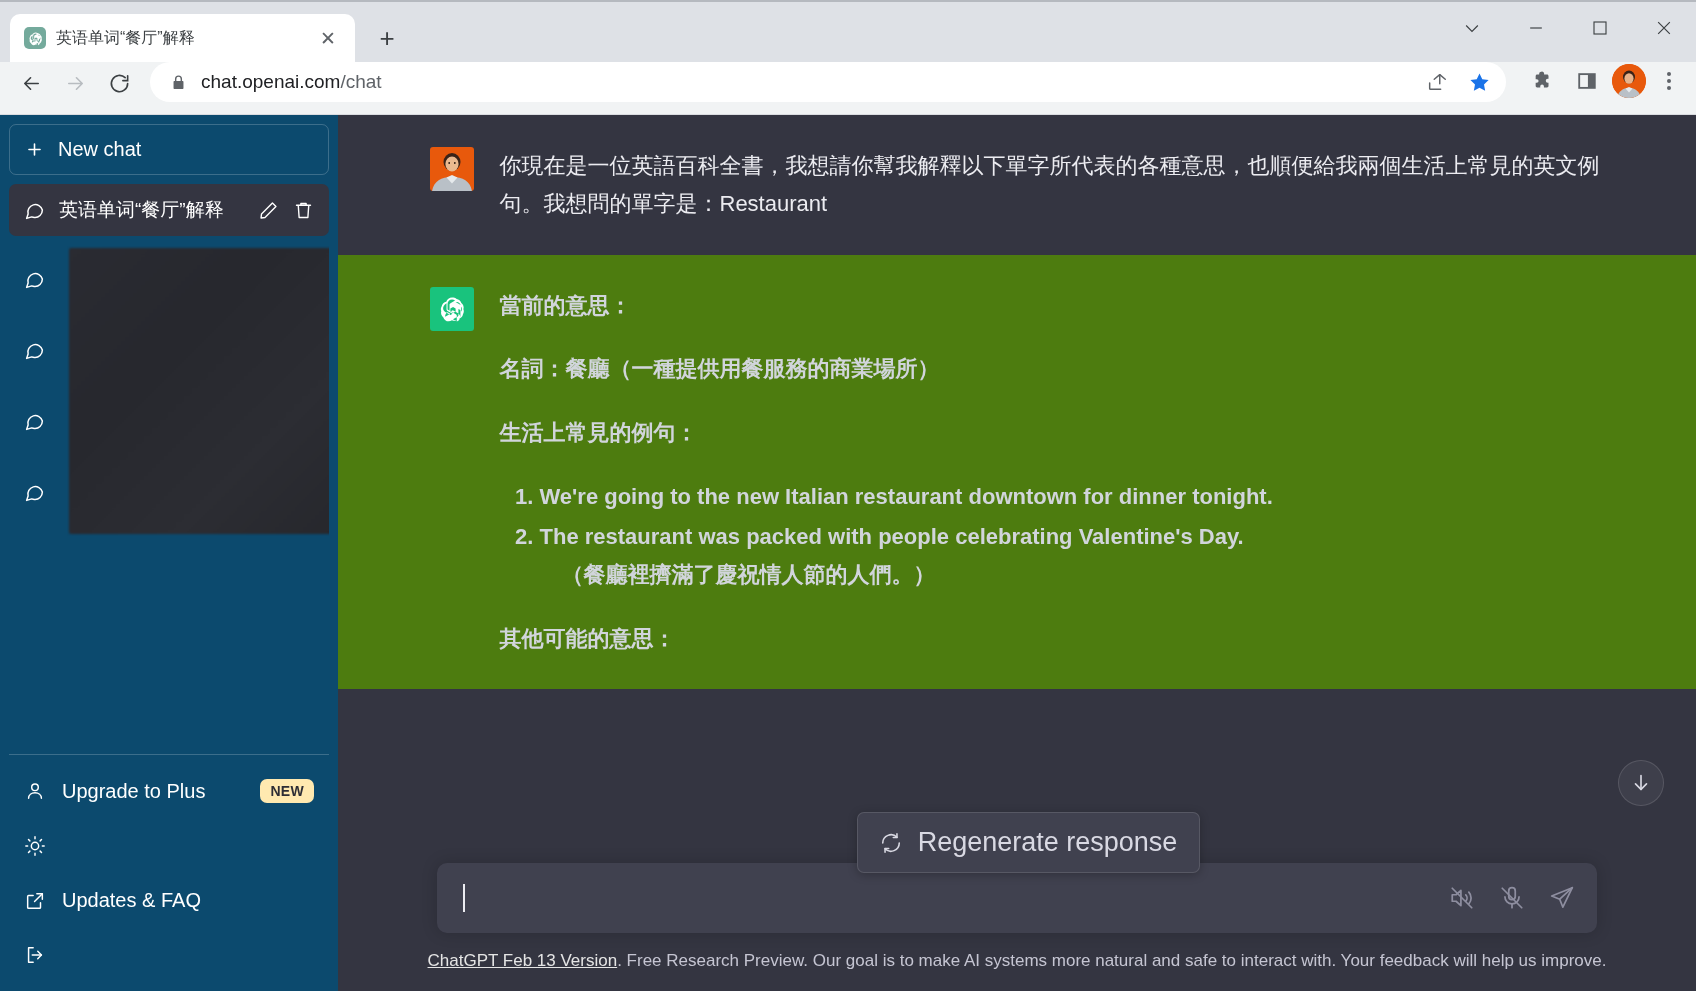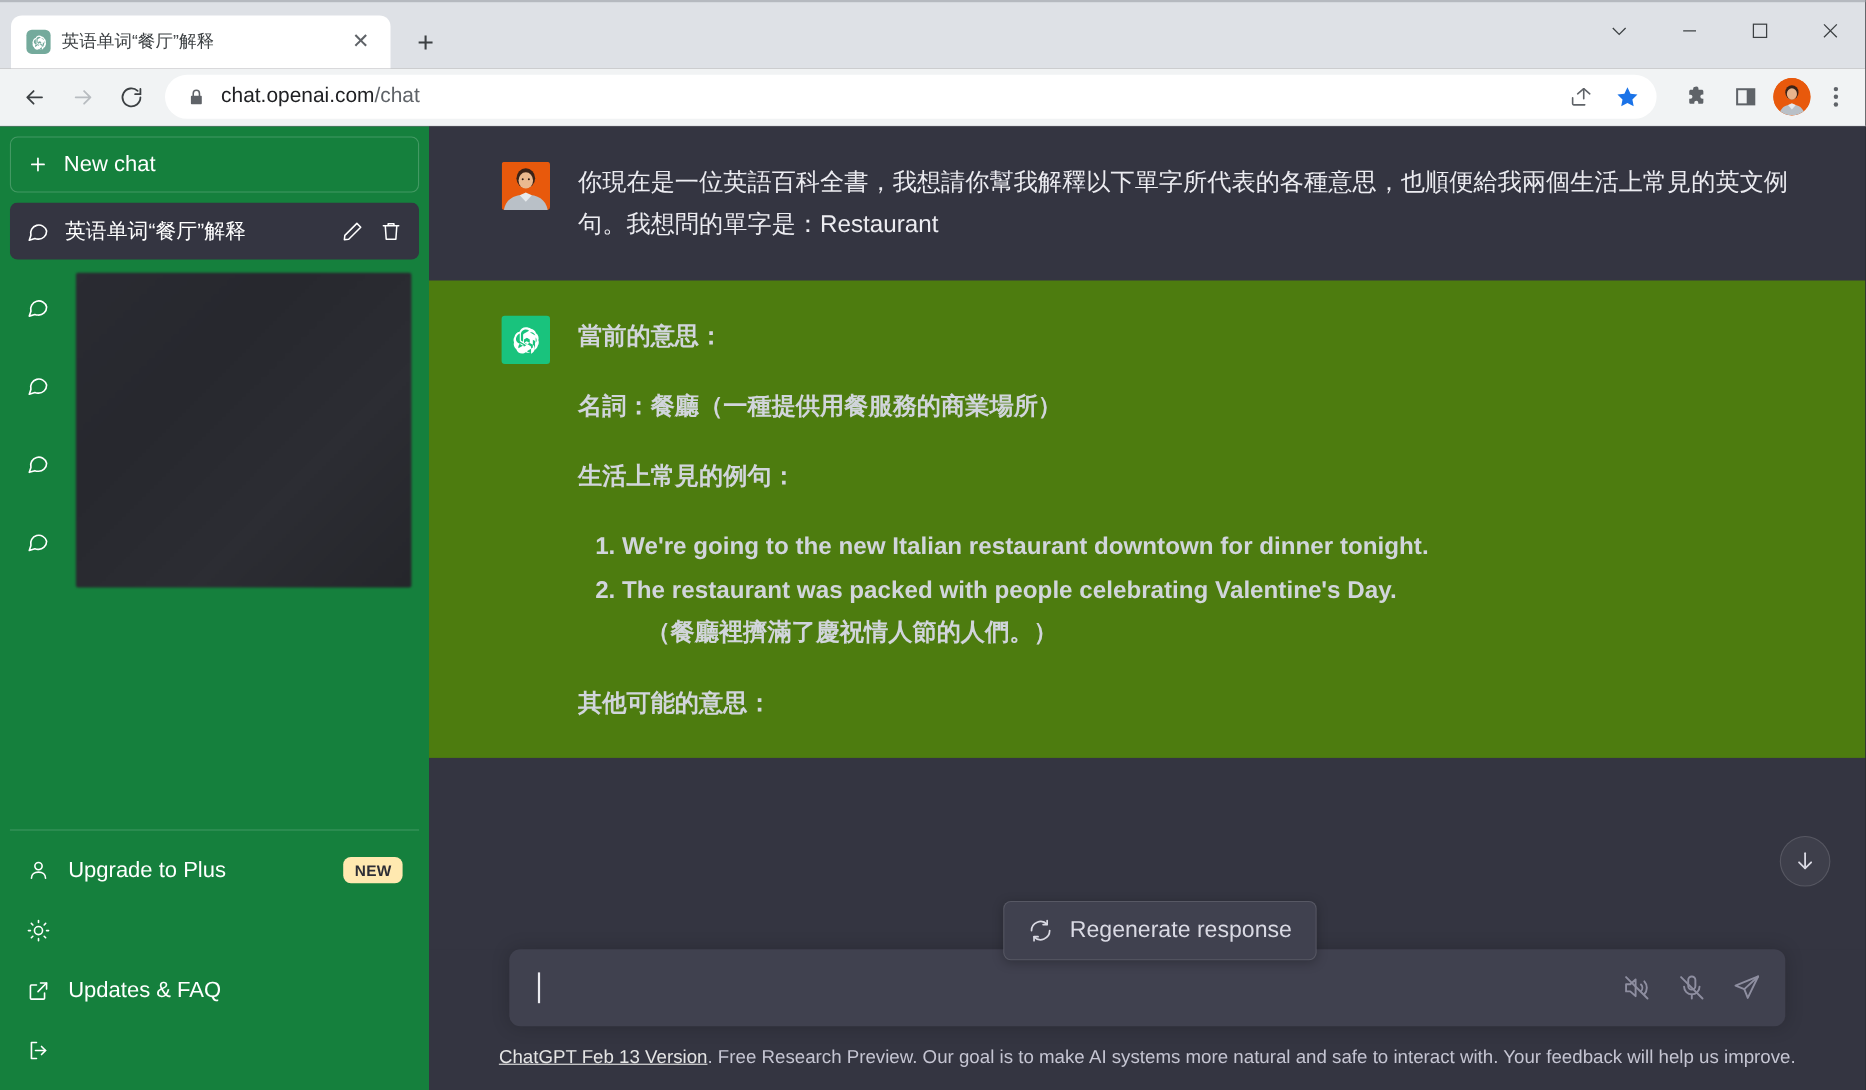--- a/index.html
+++ b/index.html
@@ -45,21 +45,21 @@
   }
   .wincontrols {
     position: absolute; right: 0; top: 0; height: 52px; display: flex; align-items: center;
   }
   .wc {
     width: 64px; height: 52px; display: flex; align-items: center;
     justify-content: center; color: #3c4043;
   }
 
   .toolbar {
-    height: 53px; background: #f1f3f4; display: flex; align-items: center;
+    height: 53px; background: #f1f3f4; display: flex; align-items: flex-start;
     padding: 0 10px; gap: 2px; flex: none;
     border-bottom: 1px solid #dadce0;
   }
   .navbtn {
     width: 42px; height: 42px; display: flex; align-items: center;
     justify-content: center; border-radius: 50%; color: #3c4043; flex: none;
   }
   .navbtn.disabled { color: #b8bcc0; }
   .omnibox {
     flex: 1; height: 40px; background: #fff; border-radius: 22px;
@@ -82,21 +82,21 @@
     background: #e8590c; position: relative;
   }
   .menu-dots { width: 34px; height: 38px; display: flex; flex-direction: column; align-items: center; justify-content: center; gap: 3px; }
   .menu-dots i { width: 4px; height: 4px; border-radius: 50%; background: #5f6368; display: block; }
 
   
   .page { flex: 1; display: flex; min-height: 0; background: #343541; }
 
   
   .sidebar {
-    width: 390px; background: #15803d; display: flex; flex-direction: column;
+    width: 338px; background: #0c4a6e; display: flex; flex-direction: column;
     flex: none; padding: 9px; color: #fff;
   }
   .new-chat {
     display: flex; align-items: center; gap: 14px;
     border: 1px solid rgba(255,255,255,0.2); border-radius: 7px;
     padding: 13px 15px; font-size: 20px; color: #fff; margin-bottom: 9px;
   }
   .convo-list { flex: 1; overflow: hidden; position: relative; }
   .convo {
     display: flex; align-items: center; gap: 14px;
@@ -150,21 +150,21 @@
   }
 
   
   .regen-wrap {
     position: absolute; left: 0; right: 0; bottom: 118px;
     display: flex; justify-content: center; z-index: 5;
   }
   .regen {
     display: flex; align-items: center; gap: 16px;
     background: #40414f; border: 1px solid rgba(255,255,255,0.12);
-    border-radius: 7px; padding: 14px 22px; color: #d9d9e3; font-size: 21px;
+    border-radius: 7px; padding: 14px 22px; color: #d9d9e3; font-size: 27px;
     box-shadow: 0 2px 10px rgba(0,0,0,0.25);
     margin-left: 23px;
   }
 
   .scroll-down {
     position: absolute; right: 32px; bottom: 185px; width: 46px; height: 46px;
     border-radius: 50%; background: #3e3f4b; border: 1px solid rgba(255,255,255,0.13);
     display: flex; align-items: center; justify-content: center; color: #d9d9e3; z-index: 6;
   }
 

